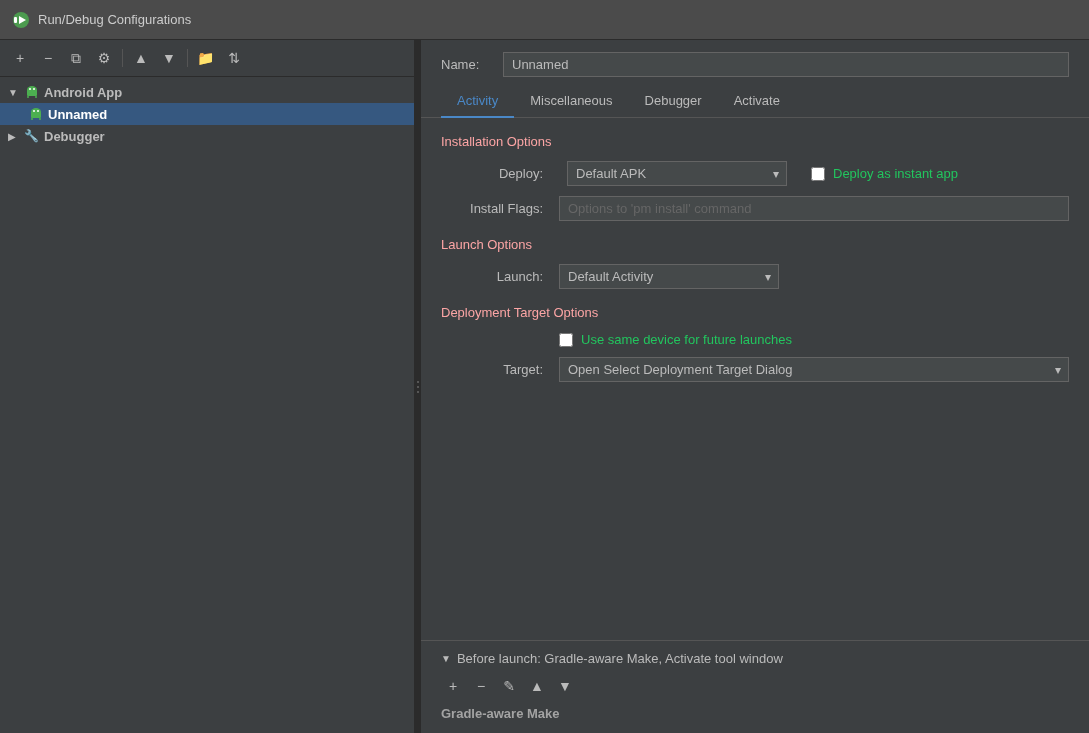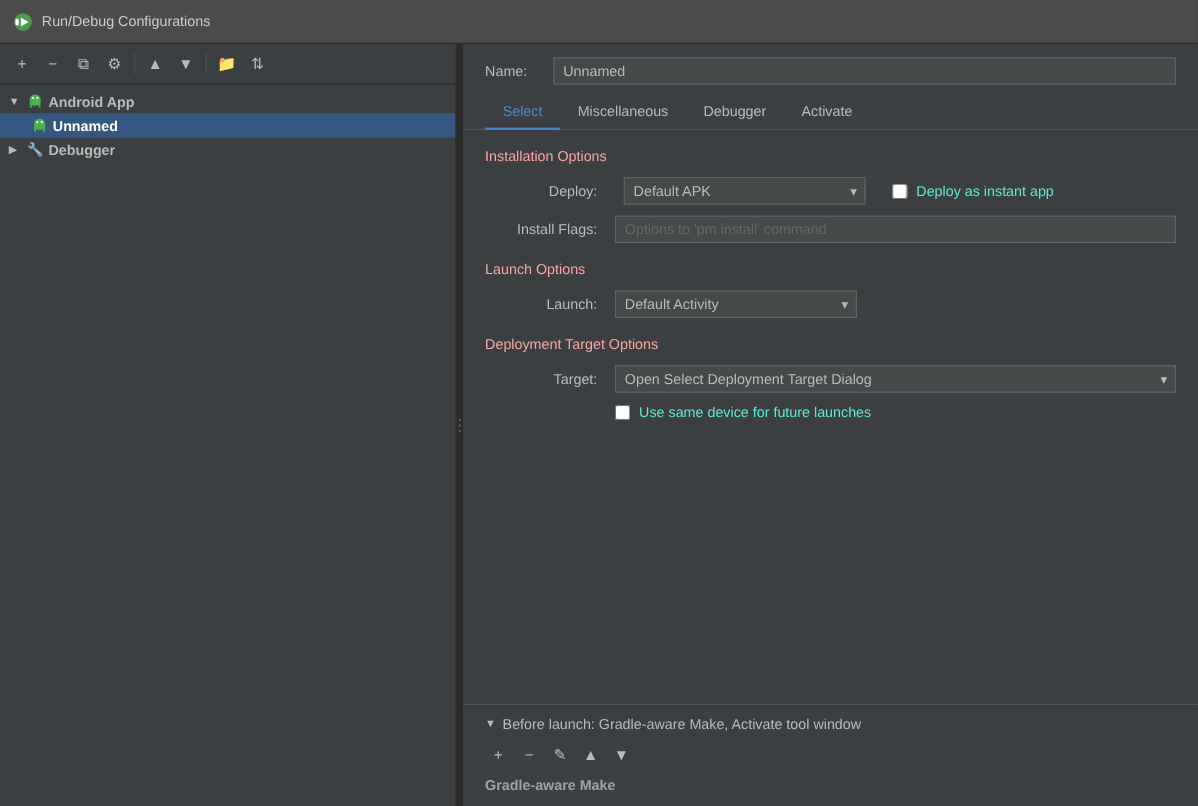--- a/index.html
+++ b/index.html
@@ -229,21 +229,21 @@
       outline: none;
     }
     .text-input::placeholder { color: #666; }
 
     .checkbox-row {
       display: flex;
       align-items: center;
       gap: 8px;
     }
     .checkbox-label {
-      color: #5eead4;
+      color: #22c55e;
       font-size: 13px;
     }
 
     input[type="checkbox"] {
       width: 14px;
       height: 14px;
       cursor: pointer;
       accent-color: #4a88c7;
     }
 
@@ -393,21 +393,21 @@
   </div>
 
   <div class="right-panel">
 
     <div class="name-row">
       <label class="name-label">Name:</label>
       <input type="text" class="name-input" value="Unnamed" style="">
     </div>
 
     <div class="tabs">
-      <div class="tab active">Select</div>
+      <div class="tab active">Activity</div>
       <div class="tab">Miscellaneous</div>
       <div class="tab">Debugger</div>
       <div class="tab">Activate</div>
     </div>
 
     <div class="content-area">
 
       <div>
         <div class="section-title">Installation Options</div>
 
@@ -447,37 +447,37 @@
             </select>
           </div>
         </div>
 
       </div>
 
       <div style="margin-top:16px;">
         <div class="section-title">Deployment Target Options</div>
 
         <div class="form-row">
+          <span class="form-label"></span>
+          <div class="checkbox-row">
+            <input type="checkbox" style="">
+            <span class="checkbox-label">Use same device for future launches</span>
+          </div>
+        </div>
+
+        <div class="form-row">
           <span class="form-label">Target:</span>
           <div class="select-wrapper form-control">
             <select class="styled-select">
               <option>Open Select Deployment Target Dialog</option>
               <option>USB Device</option>
               <option>Emulator</option>
             </select>
           </div>
         </div>
-
-        <div class="form-row">
-          <span class="form-label"></span>
-          <div class="checkbox-row">
-            <input type="checkbox" style="">
-            <span class="checkbox-label">Use same device for future launches</span>
-          </div>
-        </div>
       </div>
 
     </div>
 
     <div class="bottom-section">
       <div class="before-launch-header">
         <span class="before-launch-arrow">▼</span>
         <span>Before launch: Gradle-aware Make, Activate tool window</span>
       </div>
       <div class="before-launch-toolbar">

